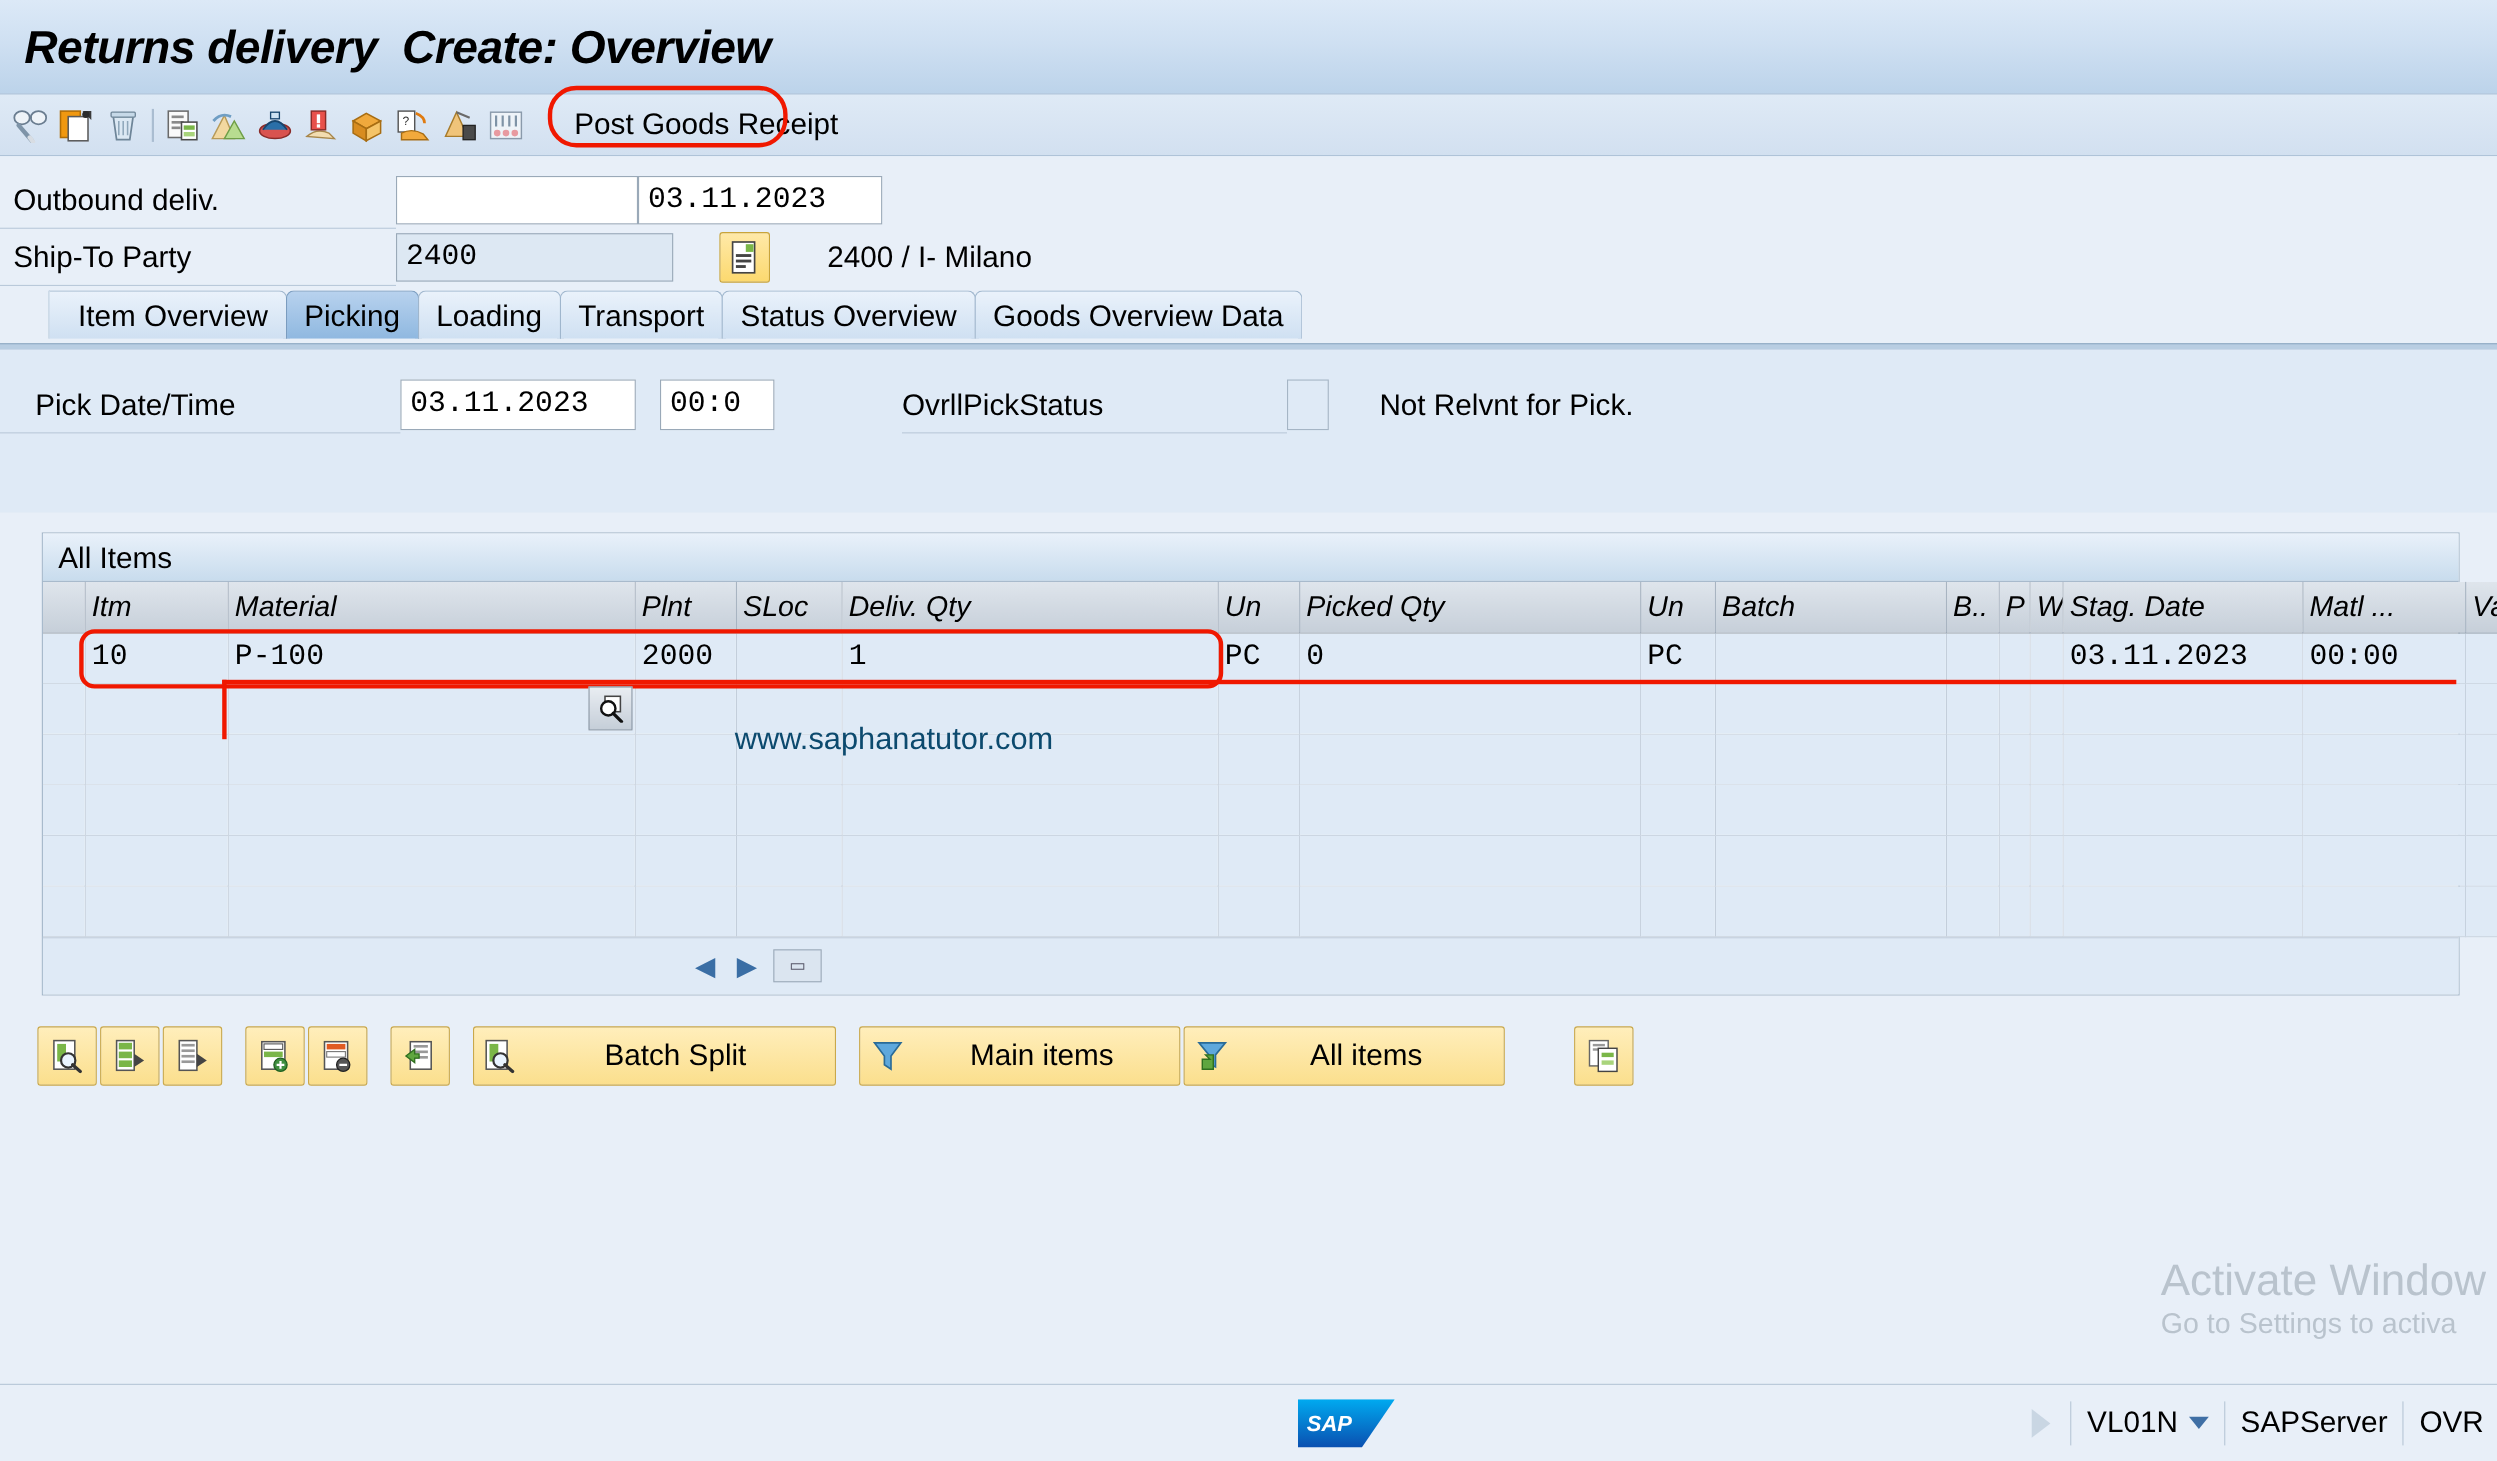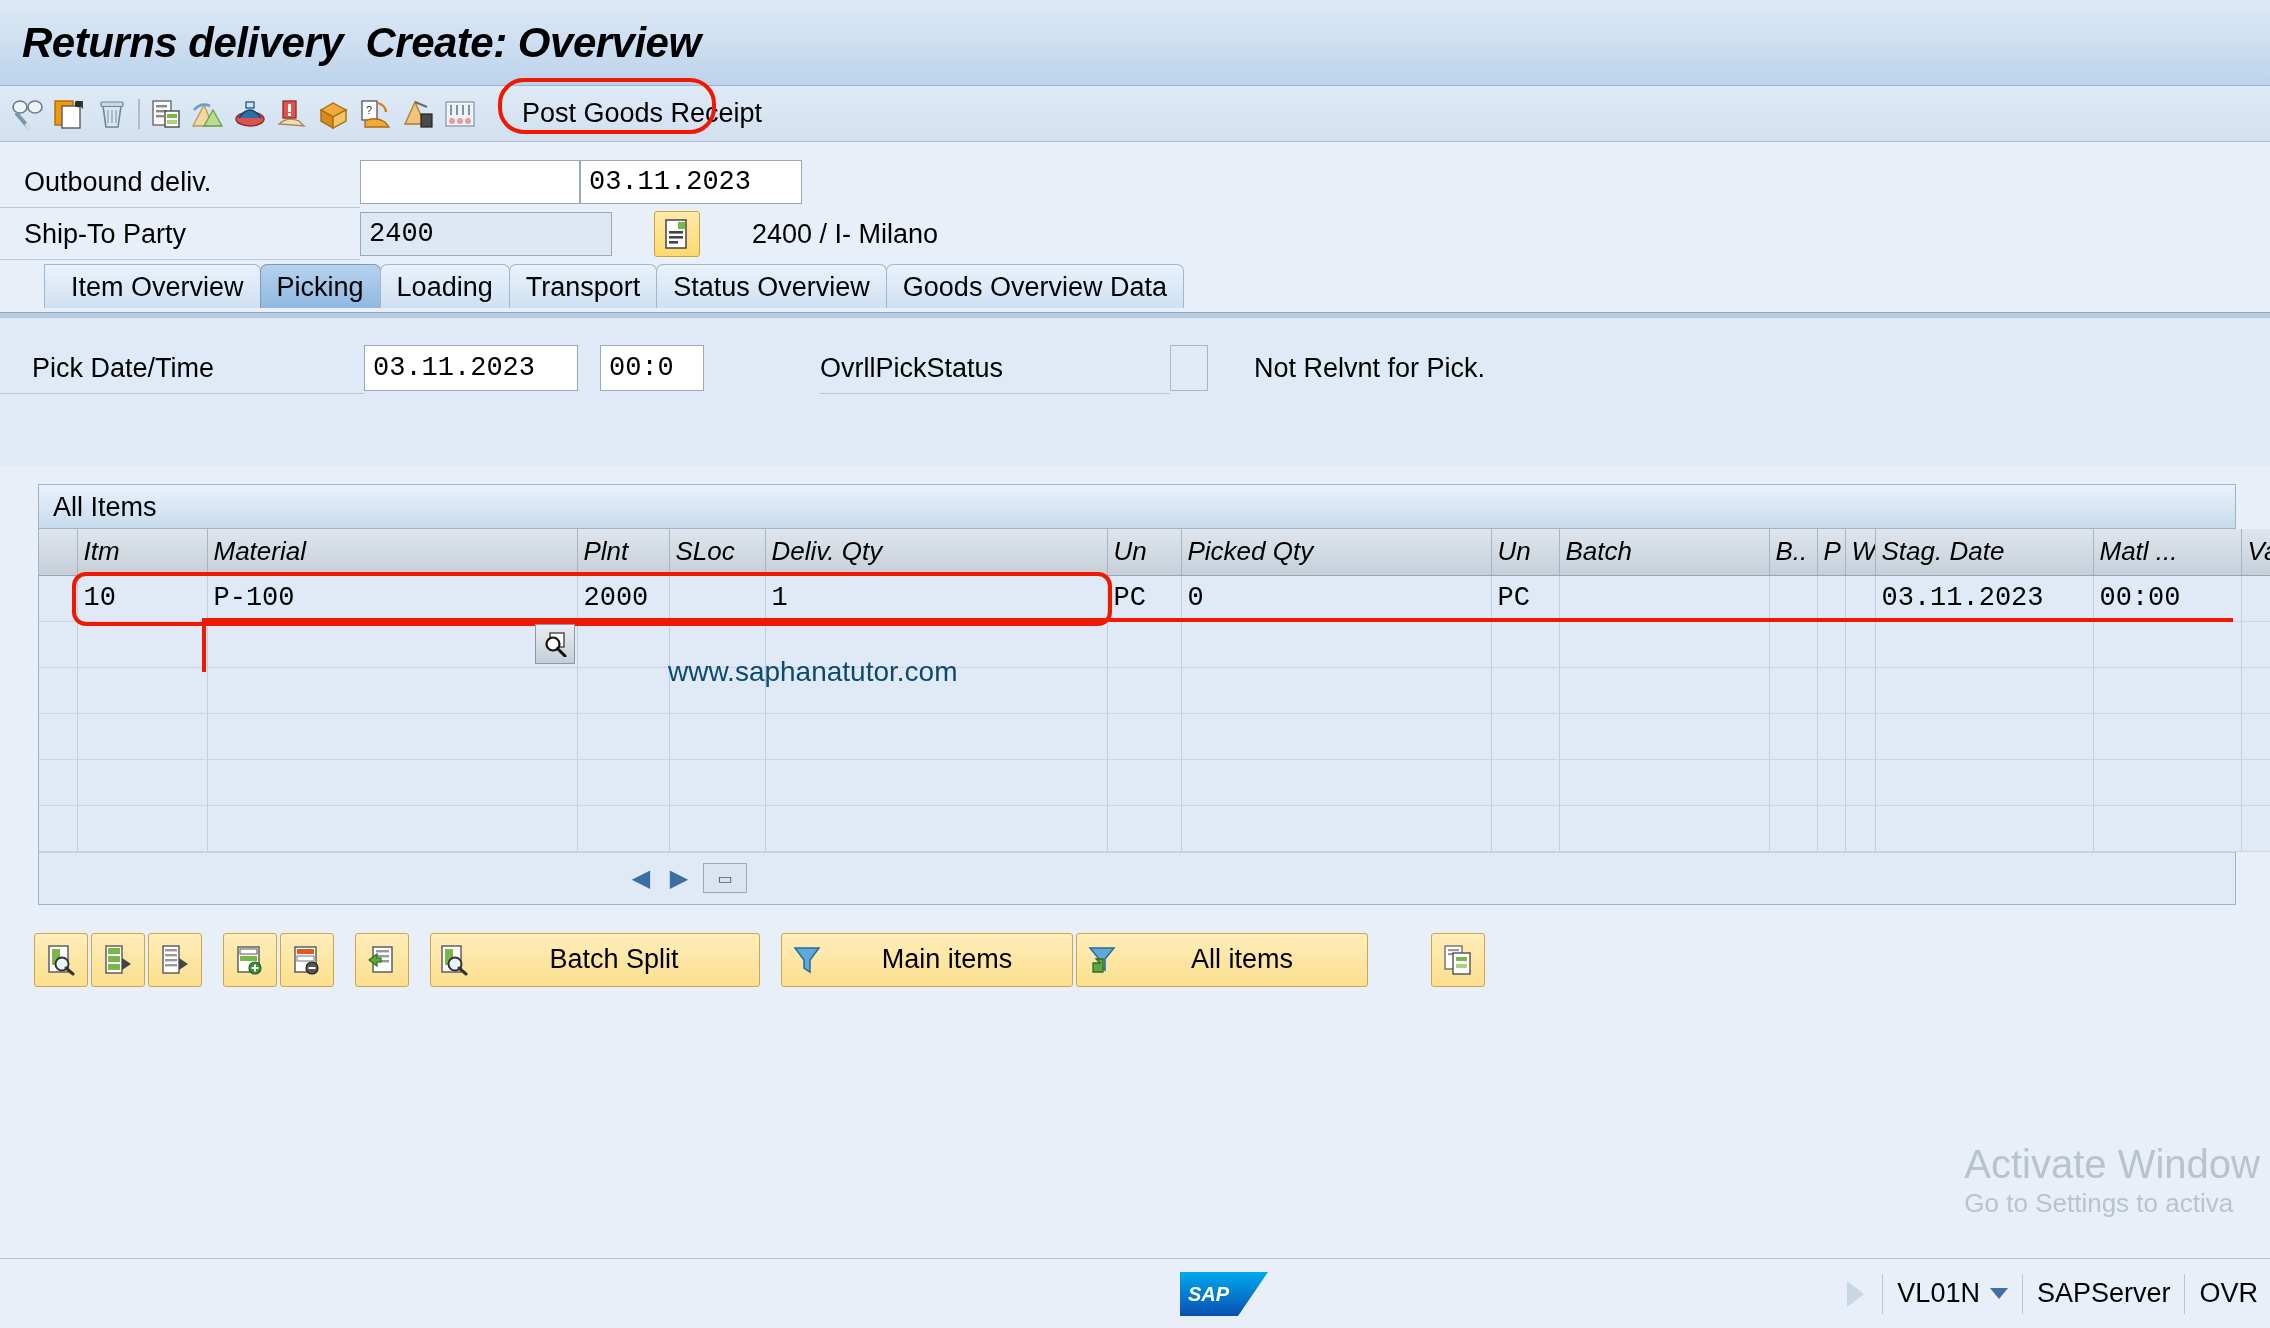--- a/index.html
+++ b/index.html
@@ -74,21 +74,21 @@
   
   .headerform {
     padding: 14px 0 10px 0;
     background: #e8eff8;
     position: relative;
     height: 112px;
   }
   .hf-row { display: flex; align-items: center; height: 52px; position: relative; }
   .hf-label {
     width: 360px;
-    padding-left: 24px;
+    padding-left: 12px;
     font-size: 27px;
     color: #000;
     border-bottom: 1px solid #b9c9da;
     height: 52px;
     line-height: 52px;
   }
   .hf-input {
     height: 44px;
     font-size: 27px;
     font-family: "Liberation Mono", monospace;

